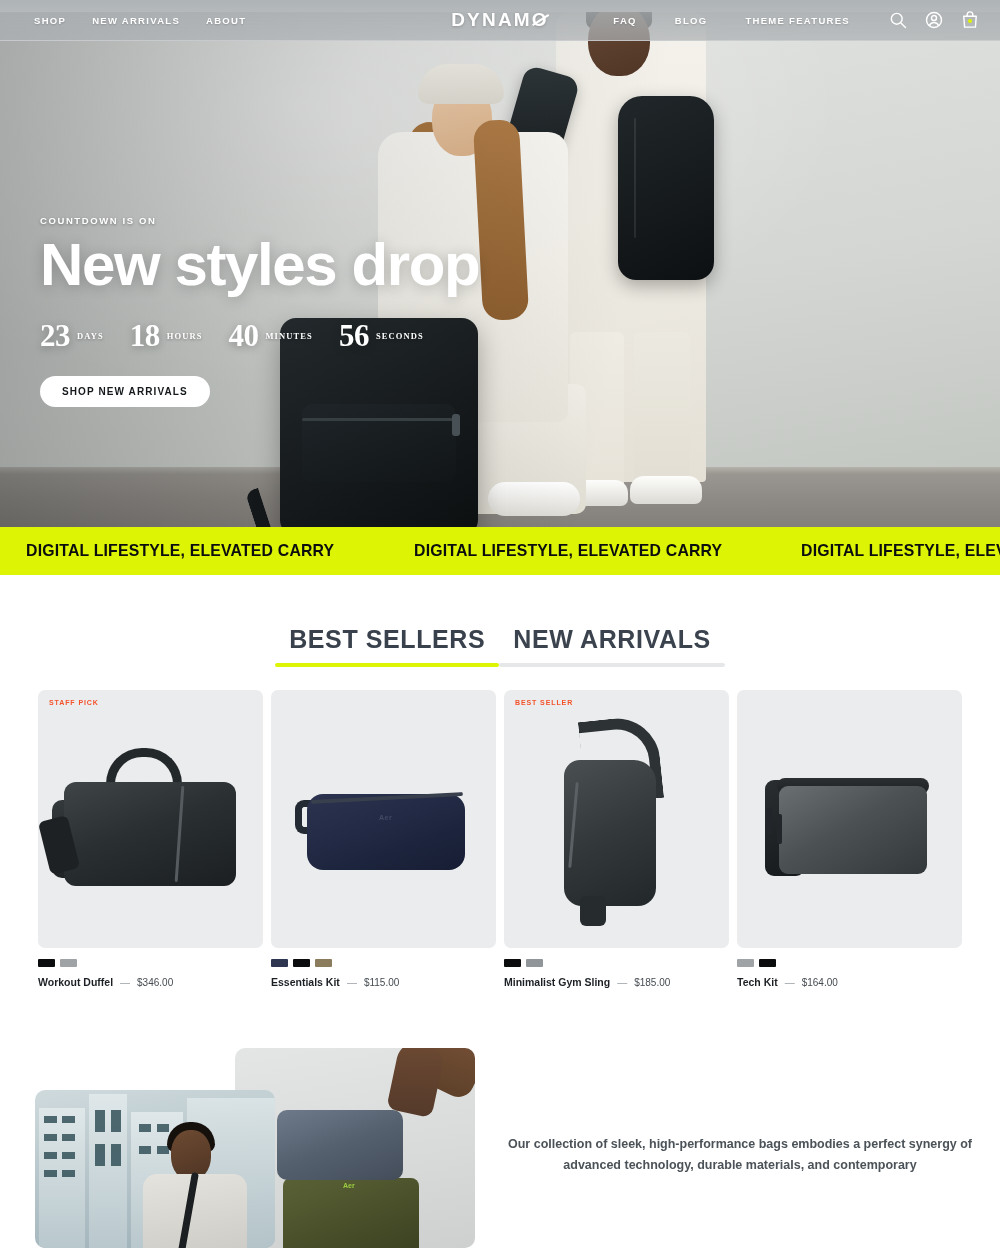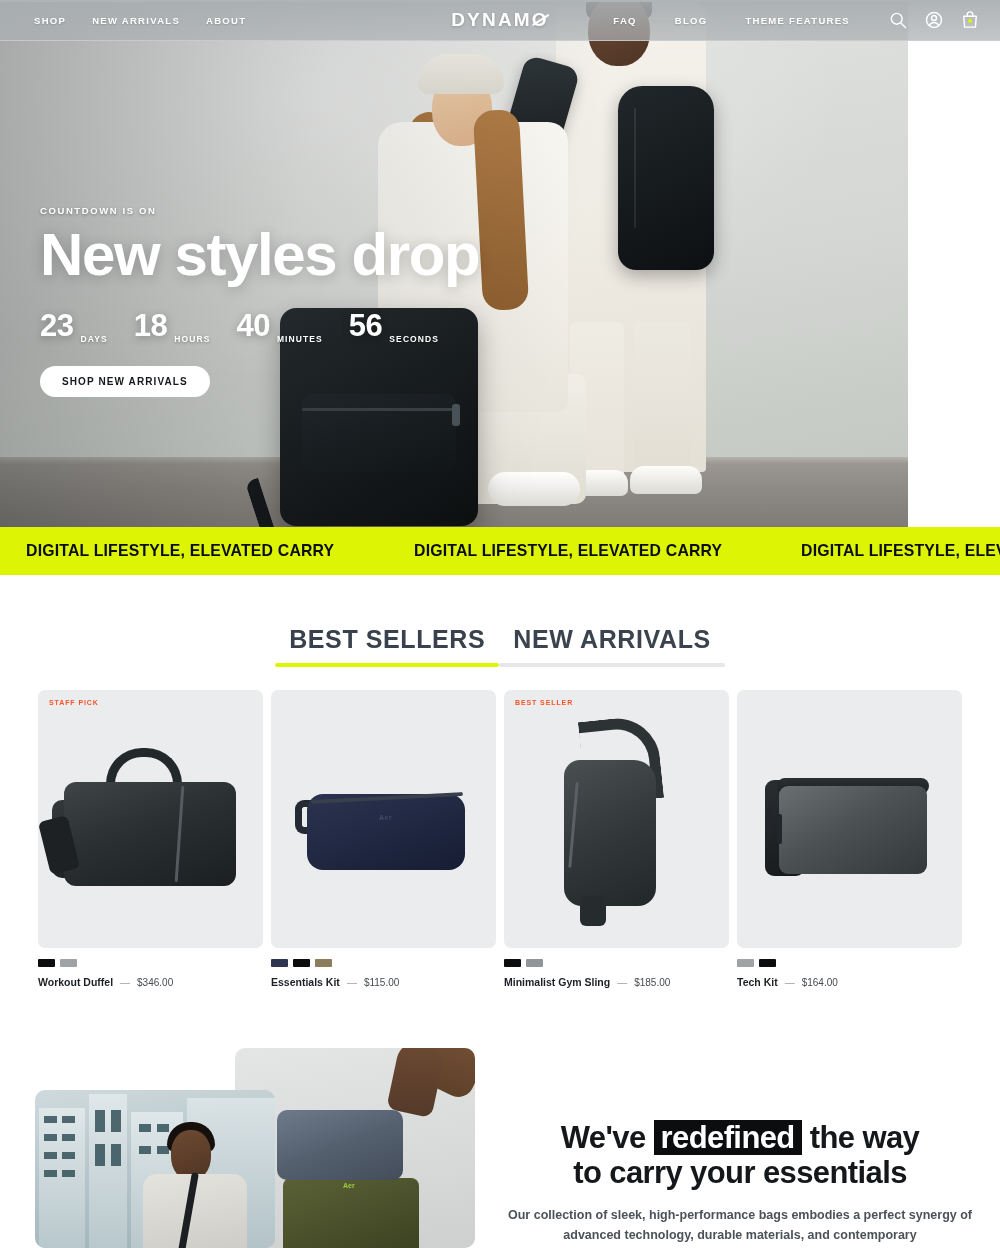--- a/index.html
+++ b/index.html
@@ -38,21 +38,21 @@
   .icon-group { display:flex; align-items:center; gap:16px; }
   .hicon { width:20px; height:20px; cursor:pointer; position:relative; }
   .hicon svg { display:block; width:20px; height:20px; }
   .cart-dot {
     position:absolute; left:8px; top:9px; width:4px; height:4px; border-radius:50%;
     background:#dcf500;
   }
 
   
   .hero {
-    position:absolute; top:2px; left:0; width:908px; height:527px; overflow:hidden;
+    position:absolute; top:12px; left:0; width:1000px; height:527px; overflow:hidden;
     background:#c9cdcd;
   }
   .hero-bg { position:absolute; inset:0; }
   
   .wall {
     position:absolute; left:0; top:0; width:1000px; height:462px;
     background:linear-gradient(170deg,#e3e5e3 0%,#dcdedb 30%,#d3d6d2 62%,#c3c7c2 100%);
   }
   .wall::after{
     content:""; position:absolute; left:0; top:0; width:100%; height:100%;
@@ -151,21 +151,21 @@
   .hero-content { position:absolute; left:40px; top:203px; z-index:6; }
   .eyebrow {
     font-size:9.5px; font-weight:700; letter-spacing:1.6px; color:#ffffff;
     text-transform:uppercase; text-shadow:0 1px 3px rgba(0,0,0,.35);
   }
   .hero-title {
     margin-top:10px; font-size:60px; line-height:.96; font-weight:700; color:#ffffff;
     letter-spacing:-1.4px; text-shadow:0 2px 14px rgba(0,0,0,.22);
   }
   .countdown { display:flex; align-items:baseline; margin-top:24px; }
-  .cd-unit { display:flex; align-items:flex-end; margin-right:26px; }
+  .cd-unit { display:flex; align-items:center; margin-right:26px;font-family:Liberation Serif, serif; }
   .cd-num {
     font-size:31px; font-weight:700; color:#fff; letter-spacing:-.5px;
     text-shadow:0 2px 8px rgba(0,0,0,.28);
   }
   .cd-lab {
     margin-left:7px; font-size:8.5px; font-weight:700; letter-spacing:1.1px; color:#fff;
     text-transform:uppercase; text-shadow:0 1px 3px rgba(0,0,0,.35);
   }
   .hero-btns { display:flex; gap:12px; margin-top:22px; }
   .btn {
@@ -603,20 +603,16 @@
     <div class="bld-win" style="left:122px;top:34px;width:12px;height:8px;"></div>
     <div class="bld-win" style="left:104px;top:56px;width:12px;height:8px;"></div>
     <div class="bld-win" style="left:122px;top:56px;width:12px;height:8px;"></div>
     <div class="runner-hair"></div>
     <div class="runner-head"></div>
     <div class="runner-body"></div>
     <div class="runner-strap"></div>
   </div>
 
   <div class="about-text">
-    <div class="about-h">
-      <span>We've </span><span class="hl">redefined</span><span> the way</span>
-      <div>to carry your essentials</div>
-    </div>
     <div class="about-p">Our collection of sleek, high-performance bags embodies a perfect synergy of advanced technology, durable materials, and contemporary</div>
   </div>
 
 </div>
 
 </body></html>

